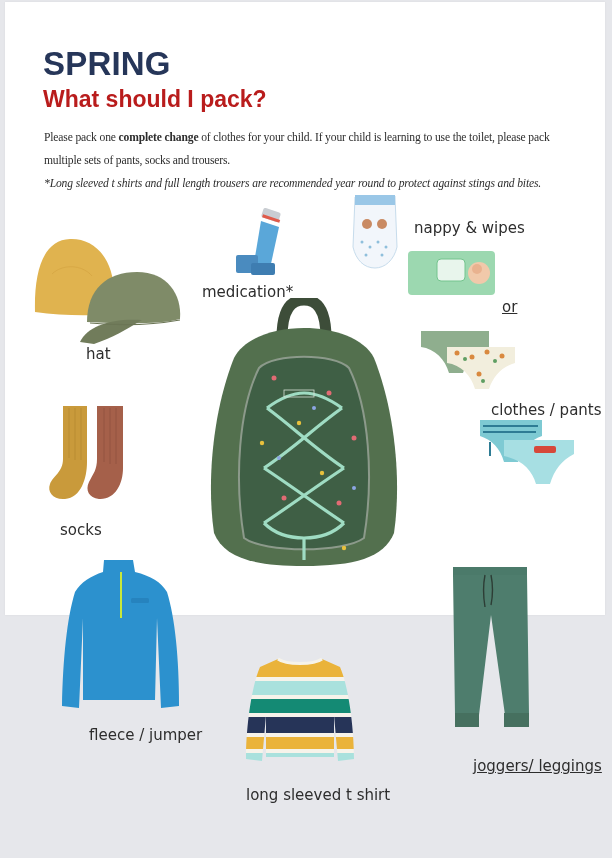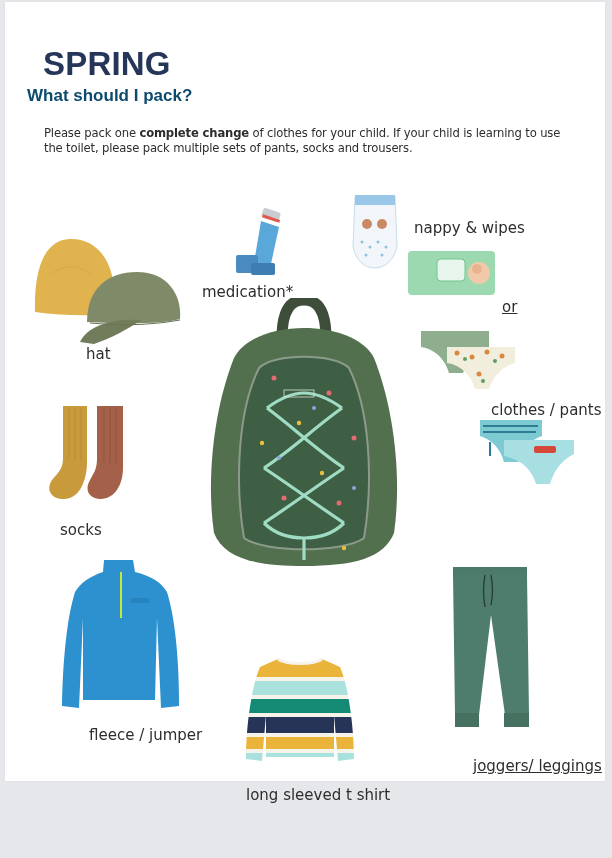--- a/index.html
+++ b/index.html
@@ -1,37 +1,38 @@
 <!DOCTYPE html>
 <html><head>
 <meta charset="utf-8">
 <style>
   * { box-sizing: border-box; margin: 0; padding: 0; }
   html, body { width: 612px; height: 858px; background: #e6e7eb; overflow: hidden; }
   body { font-family: "DejaVu Sans", "Liberation Sans", sans-serif; color: #2b2b2b; position: relative; }
-  .sheet { position: absolute; left: 5px; top: 2px; width: 600px; height: 779px; background: #ffffff; box-shadow: 0 0 2px rgba(0,0,0,0.06); }
+  .sheet { position: absolute; left: 5px; top: 2px; width: 600px; height: 613px; background: #ffffff; box-shadow: 0 0 2px rgba(0,0,0,0.06); }
   .title { position: absolute; left: 38px; top: 43px; font-family: "Liberation Sans", sans-serif; font-weight: 700; font-size: 33px; color: #263659; letter-spacing: 0.2px; }
-  .subtitle { position: absolute; left: 22px; top: 84px; font-family: "Liberation Sans", sans-serif; font-weight: 700; font-size: 17px; color: #0c4a6e; }
-  .intro { position: absolute; left: 39px; top: 124px; width: 520px; font-size: 11.6px; line-height: 15px; color: #2d2d2d; letter-spacing: -0.15px; }
+  .subtitle { position: absolute; left: 38px; top: 84px; font-family: "Liberation Sans", sans-serif; font-weight: 700; font-size: 23px; color: #b91c1c; }
+  .intro { position: absolute; left: 39px; top: 124px; width: 520px; font-size: 11.6px; line-height: 23px; color: #2d2d2d; letter-spacing: -0.15px; font-family: Liberation Serif, serif; }
   .intro b { font-weight: 700; }
   .intro .note { font-style: italic; display: block; }
   .label { position: absolute; font-size: 15px; color: #2d2d2d; white-space: nowrap; }
   .footer { position: absolute; left: 35px; top: 817px; font-size: 10.2px; font-style: italic; color: #2d2d2d; }
   .art { position: absolute; }
 </style>
 </head>
 <body>
 
 <div class="sheet">
 
   <div class="title">SPRING</div>
   <div class="subtitle">What should I pack?</div>
 
   <div class="intro">
     <span>Please pack one </span><b>complete change</b><span> of clothes for your child. If your child is learning to use the toilet, please pack multiple sets of pants, socks and trousers.</span>
+    <span class="note">*Long sleeved t shirts and full length trousers are recommended year round to protect against stings and bites.</span>
   </div>
 
   <svg class="art" style="left:27px; top:232px;" width="155" height="115" viewBox="0 0 155 115">
     <path d="M3 78 C2 35 12 6 38 5 C62 4 82 24 82 60 L82 80 C60 82 30 82 3 78 Z" fill="#e0b34f"></path>
     <path d="M20 40 C30 30 50 30 60 42" stroke="#cf9e3c" stroke-width="1" fill="none" opacity="0.5"></path>
     <path d="M55 88 C55 55 75 38 105 38 C135 38 150 60 148 85 C130 90 95 90 55 88 Z" fill="#7f8b68"></path>
     <path d="M48 108 C55 92 80 84 110 86 C95 95 80 104 62 110 Z" fill="#717c5b"></path>
     <path d="M58 89 C90 92 120 91 148 86" stroke="#6b7555" stroke-width="1.2" fill="none"></path>
   </svg>
   <div class="label" style="left:81px; top:343px;">hat</div>

